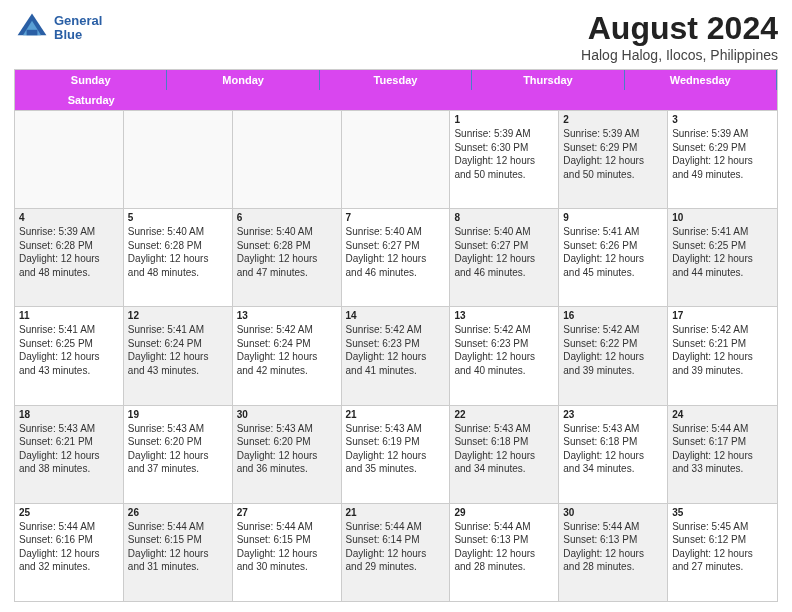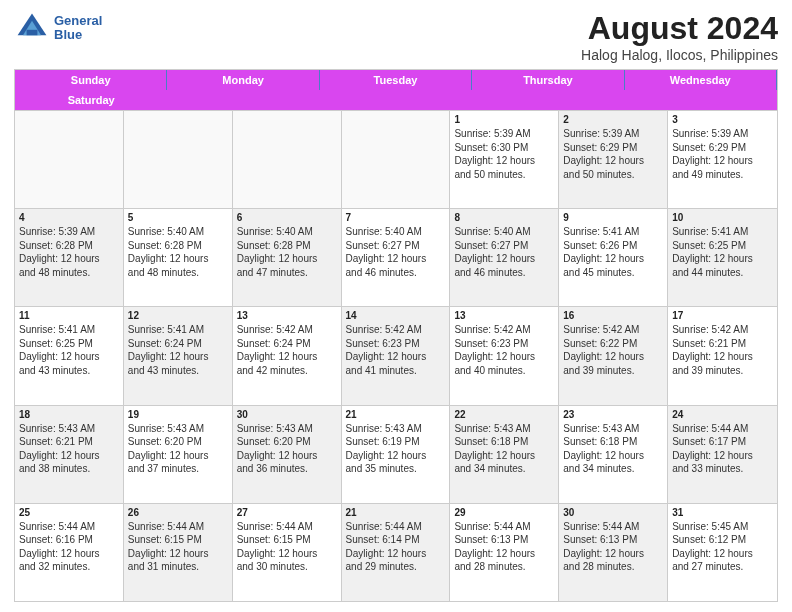--- a/index.html
+++ b/index.html
@@ -358,21 +358,21 @@
 and 28 minutes.</div>
           </div>
           <div class="cal-cell shaded">
             <div class="day-num">30</div>
             <div class="cell-text" style="white-space: pre-line;">Sunrise: 5:44 AM
 Sunset: 6:13 PM
 Daylight: 12 hours
 and 28 minutes.</div>
           </div>
           <div class="cal-cell">
-            <div class="day-num">31</div>
+            <div class="day-num">35</div>
             <div class="cell-text" style="white-space: pre-line;">Sunrise: 5:45 AM
 Sunset: 6:12 PM
 Daylight: 12 hours
 and 27 minutes.</div>
           </div>
         </div>
       </div>
   </div>
 </div>
 

